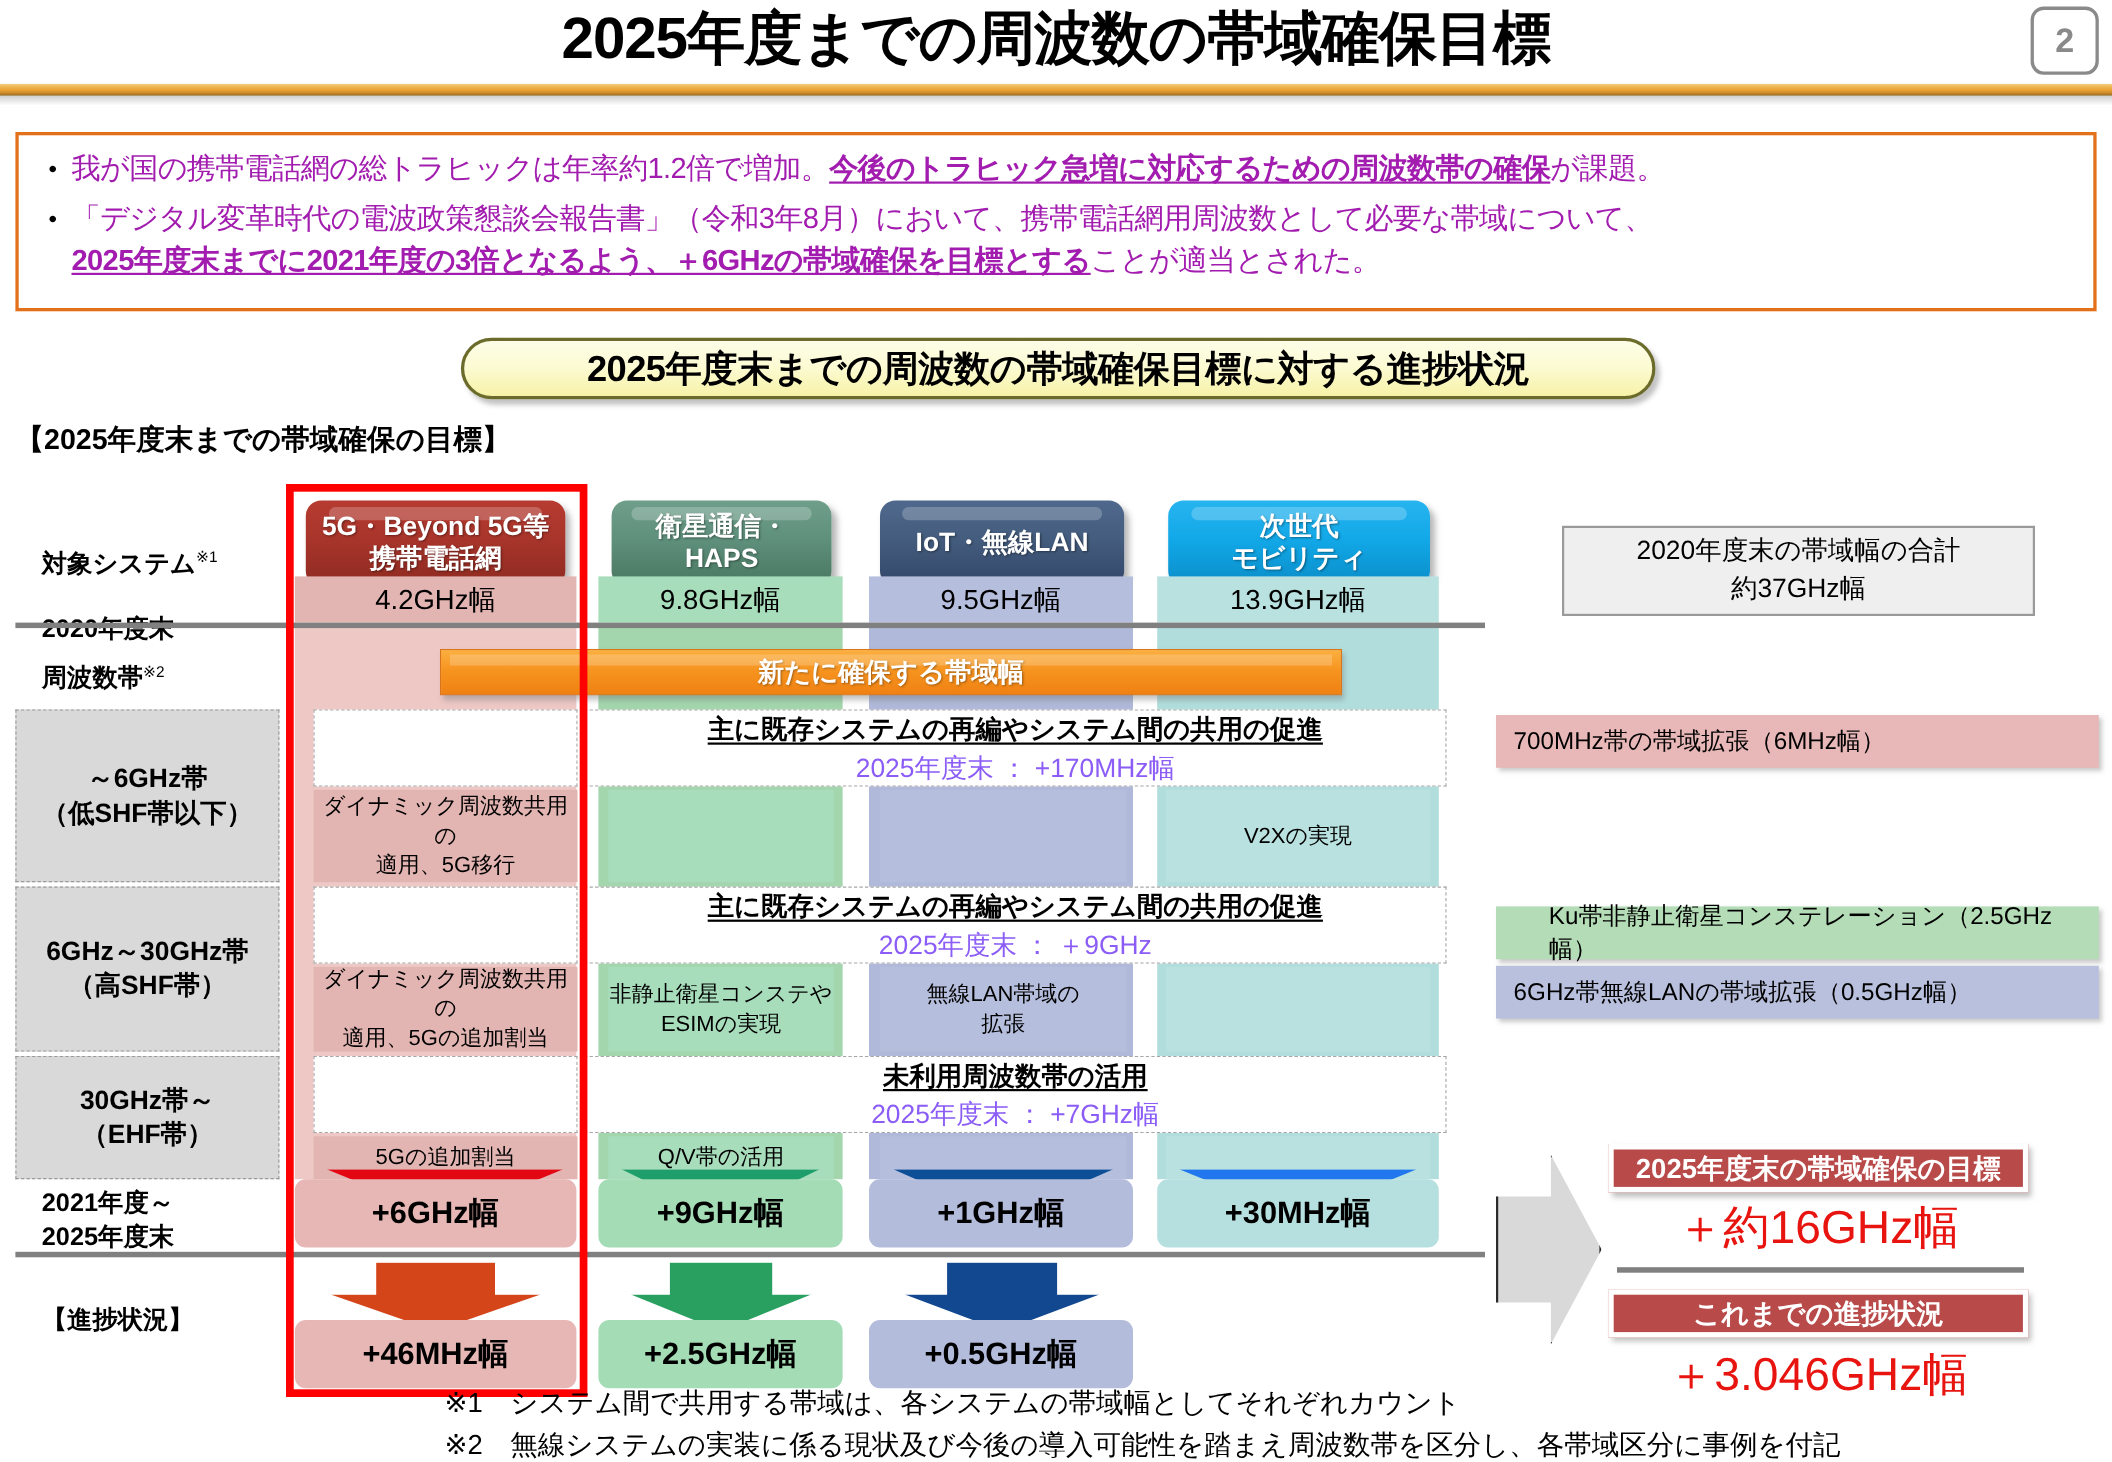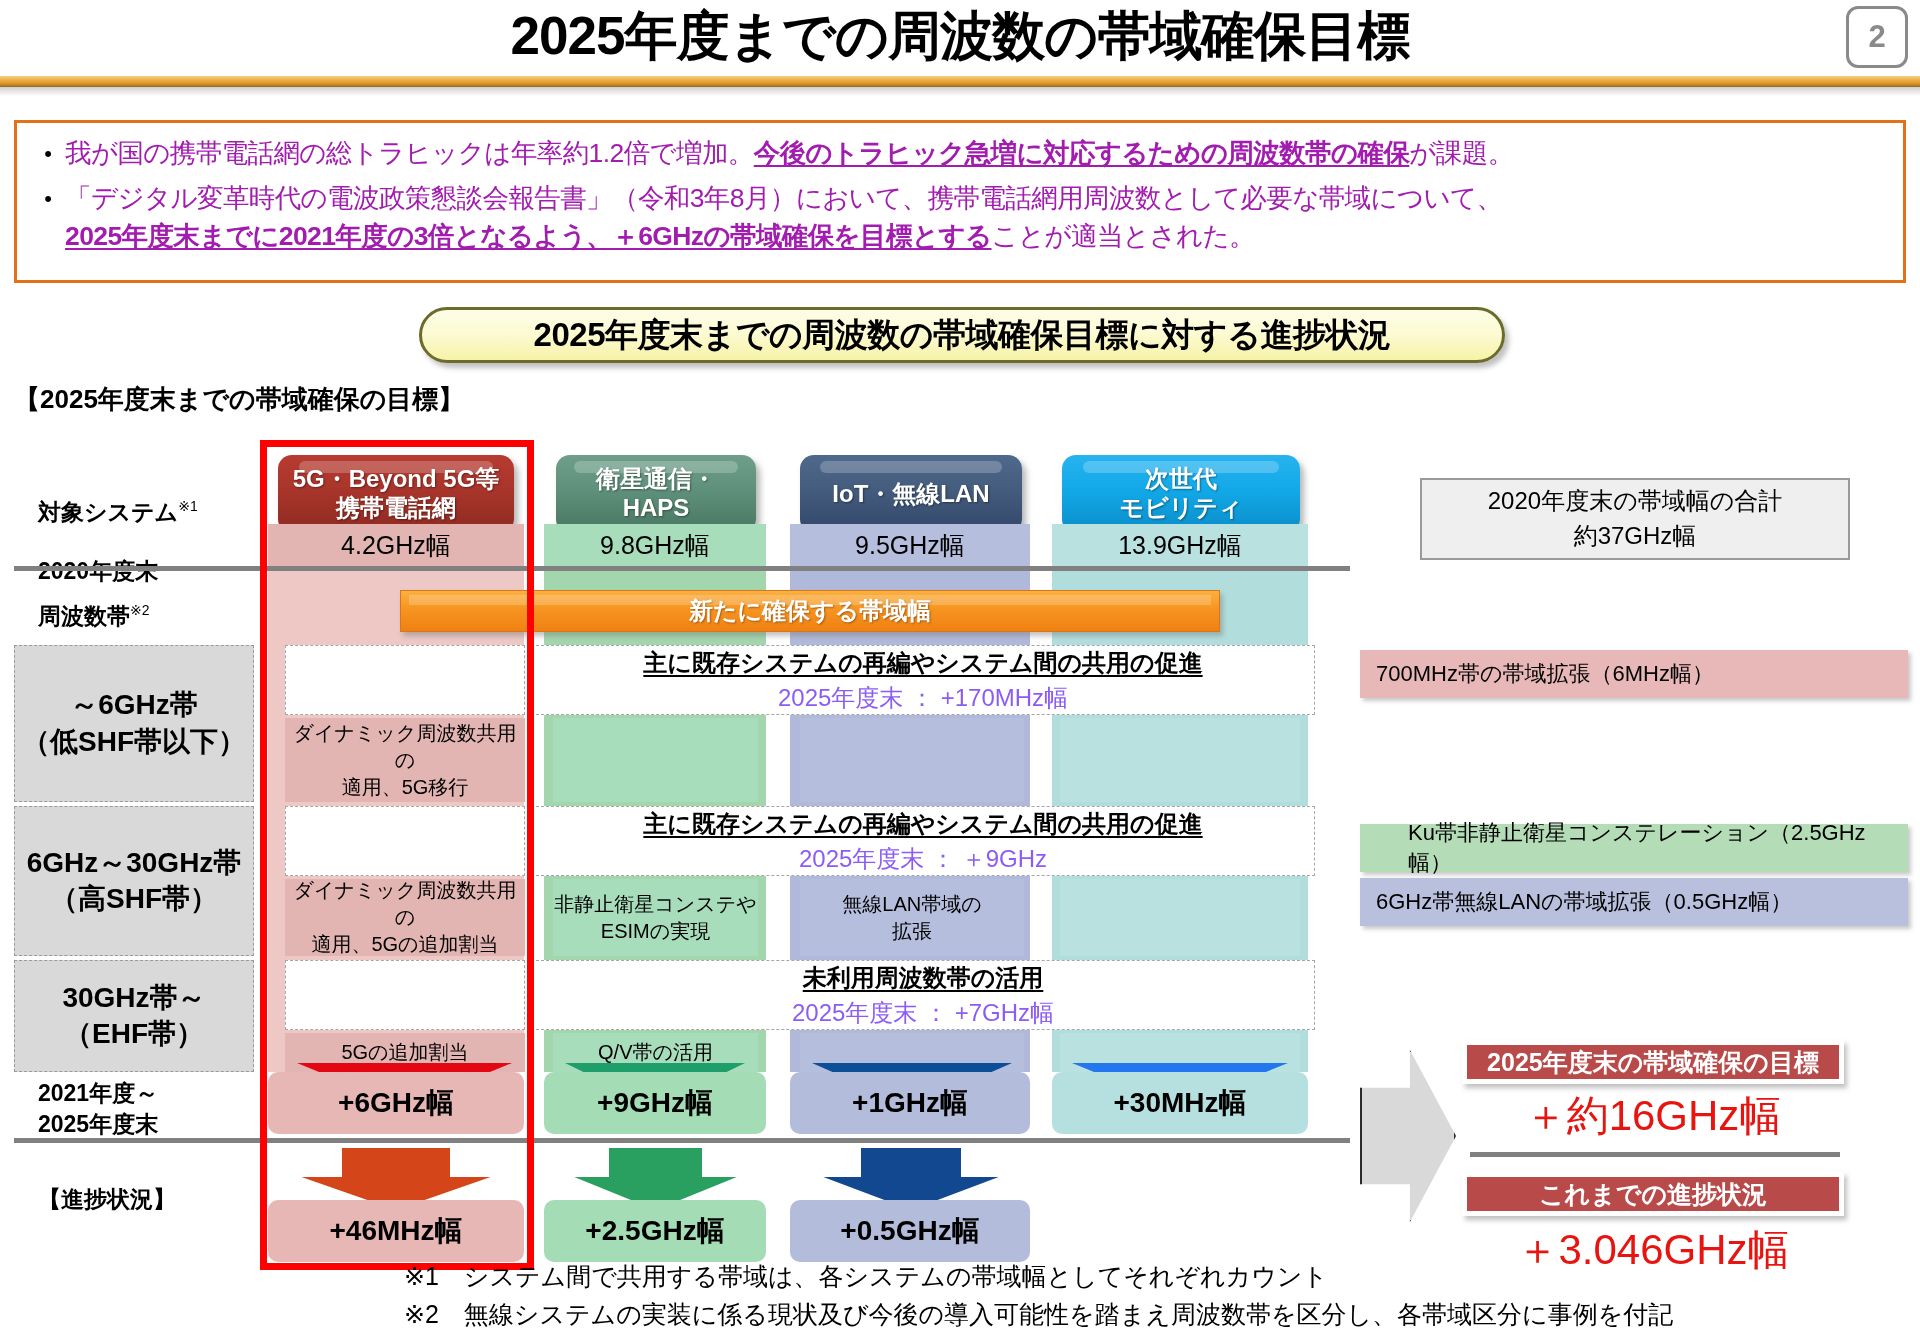--- a/index.html
+++ b/index.html
@@ -111,21 +111,21 @@
     box-shadow: 3px 4px 5px rgba(120,120,120,.45);
   }
   .orange-band::after{
     content:""; position:absolute; left:1%; right:1%; top:4px; height:10px;
     background: rgba(255,255,255,.2);
   }
 
   .rowlabel {
     position: absolute; background: #d9d9d9; border: 1px dashed #9a9a9a;
     display: flex; align-items: center; justify-content: center; text-align: center;
-    font-size: 28px; font-weight: bold; color: #000; line-height: 1.3;
+    font-size: 24px; font-weight: bold; color: #000; line-height: 1.3;
   }
 
   .band-cell { position: absolute; }
   .whitebar {
     position: absolute; background: #fff; border: 1px dashed #a6a6a6;
     display:flex; align-items:center; justify-content:center; flex-direction: column;
     text-align:center;
   }
   .wb-title { font-size: 24px; font-weight: bold; text-decoration: underline; text-underline-offset: 4px; color:#000;}
   .wb-sub   { font-size: 24px; color: #8b5cf6; margin-top: 3px; }
@@ -277,20 +277,21 @@
     <div class="wb-title">主に既存システムの再編やシステム間の共用の促進</div>
     <div class="wb-sub">2025年度末 ： +170MHz幅</div>
   </div>
   <div class="band-cell c-red" style="left:285px; top:718px; width:240px; height:84px;"></div>
   <div class="band-cell c-grn" style="left:553px; top:718px; width:205px; height:84px;"></div>
   <div class="band-cell c-nav" style="left:800px; top:718px; width:224px; height:84px;"></div>
   <div class="band-cell c-cyn" style="left:1060px; top:718px; width:240px; height:84px;"></div>
   <div class="cell-note" style="left:285px; top:718px; width:240px; height:84px;">
     <div><span>ダイナミック周波数共用の</span><br><span>適用、5G移行</span></div>
   </div>
+  <div class="cell-note" style="left:1060px; top:718px; width:240px; height:84px;">V2Xの実現</div>
 
   <div class="whitebar" style="left:285px; top:806px; width:240px; height:70px;"></div>
   <div class="whitebar" style="left:531px; top:806px; width:784px; height:70px;">
     <div class="wb-title">主に既存システムの再編やシステム間の共用の促進</div>
     <div class="wb-sub">2025年度末 ： ＋9GHz</div>
   </div>
   <div class="band-cell c-red" style="left:285px; top:879px; width:240px; height:77px;"></div>
   <div class="band-cell c-grn" style="left:553px; top:879px; width:205px; height:77px;"></div>
   <div class="band-cell c-nav" style="left:800px; top:879px; width:224px; height:77px;"></div>
   <div class="band-cell c-cyn" style="left:1060px; top:879px; width:240px; height:77px;"></div>

